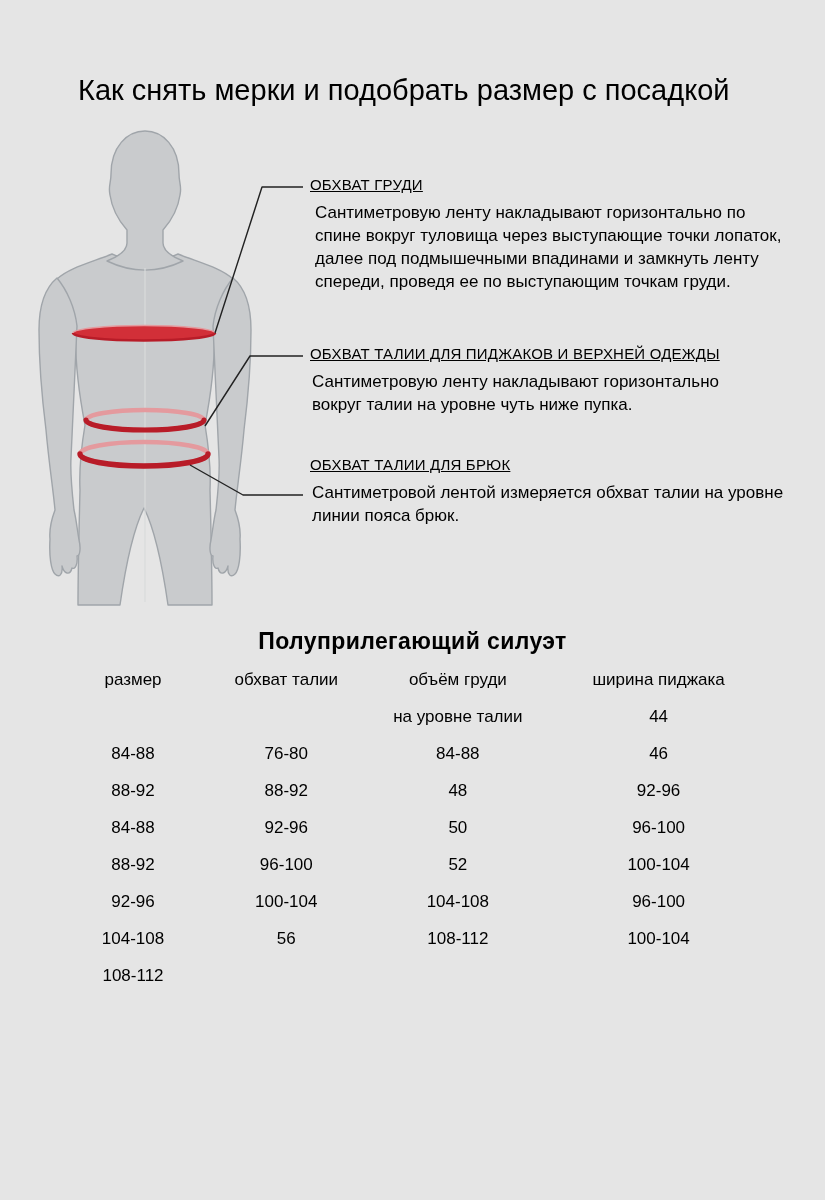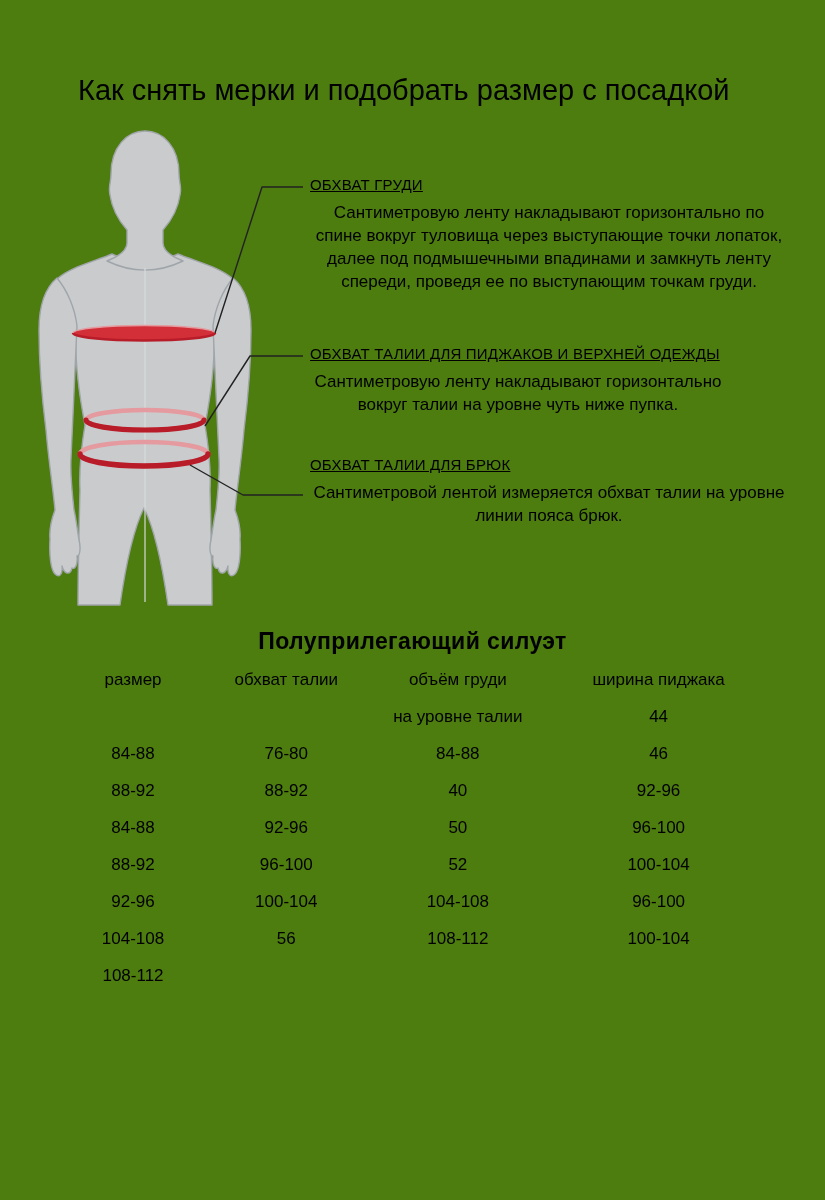--- a/index.html
+++ b/index.html
@@ -1,25 +1,25 @@
 <!DOCTYPE html>
 <html><head>
 <meta charset="utf-8">
 <style>
   html,body{margin:0;padding:0;background:#fff;}
-  .page{position:relative;width:825px;height:1200px;background:#4d7c0f;overflow:hidden;
+  .page{position:relative;width:825px;height:1200px;background:#e5e5e5;overflow:hidden;
         font-family:"Liberation Sans", sans-serif;color:#000;}
   .page-title{position:absolute;left:78px;top:74px;margin:0;font-size:29px;font-weight:400;white-space:nowrap;}
   .fig{position:absolute;left:15px;top:118px;}
   .section{position:absolute;left:310px;}
   .sec-1{top:176px;}
   .sec-2{top:345px;}
   .sec-3{top:456px;}
   .sec-heading{margin:0;font-size:15px;font-weight:400;white-space:nowrap;letter-spacing:0.2px;text-decoration:underline;}
-  .sec-text{margin:8px 0 0 5px;font-size:17px;line-height:23px;text-align:center;}
+  .sec-text{margin:8px 0 0 5px;font-size:17px;line-height:23px;}
   .sec-1 .sec-text{width:468px;}
   .sec-2 .sec-text{width:412px;margin-left:2px;}
   .sec-3 .sec-text{width:474px;margin-left:2px;}
   .table-title{position:absolute;left:0;top:628px;width:825px;margin:0;text-align:center;
                font-size:23px;font-weight:700;letter-spacing:0.4px;}
   .size-table{position:absolute;left:60px;top:661px;width:730px;display:grid;
               grid-template-columns:20% 22% 25% 30%;}
   .cell{height:37px;display:flex;align-items:center;justify-content:center;
         font-size:17px;white-space:nowrap;}
 </style>
@@ -118,21 +118,21 @@
 
     <div class="cell">44</div>
     <div class="cell">84-88</div>
     <div class="cell">76-80</div>
     <div class="cell">84-88</div>
 
     <div class="cell">46</div>
     <div class="cell">88-92</div>
     <div class="cell">88-92</div>
 
-    <div class="cell">40</div>
+    <div class="cell">48</div>
     <div class="cell">92-96</div>
     <div class="cell">84-88</div>
     <div class="cell">92-96</div>
 
     <div class="cell">50</div>
     <div class="cell">96-100</div>
     <div class="cell">88-92</div>
     <div class="cell">96-100</div>
 
     <div class="cell">52</div>

